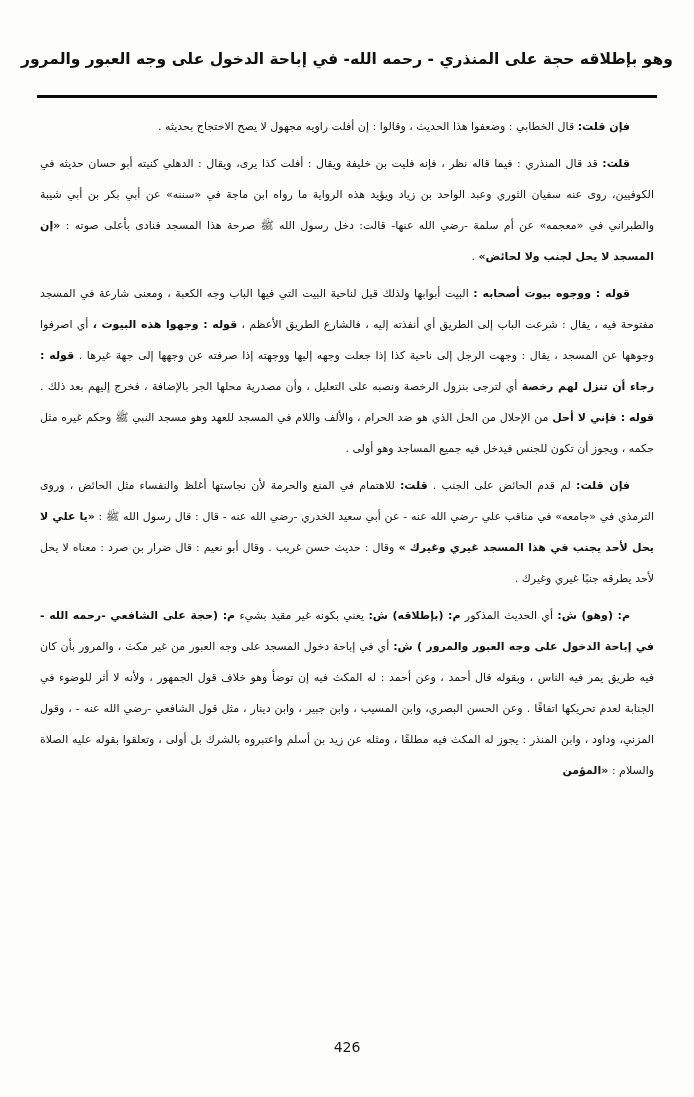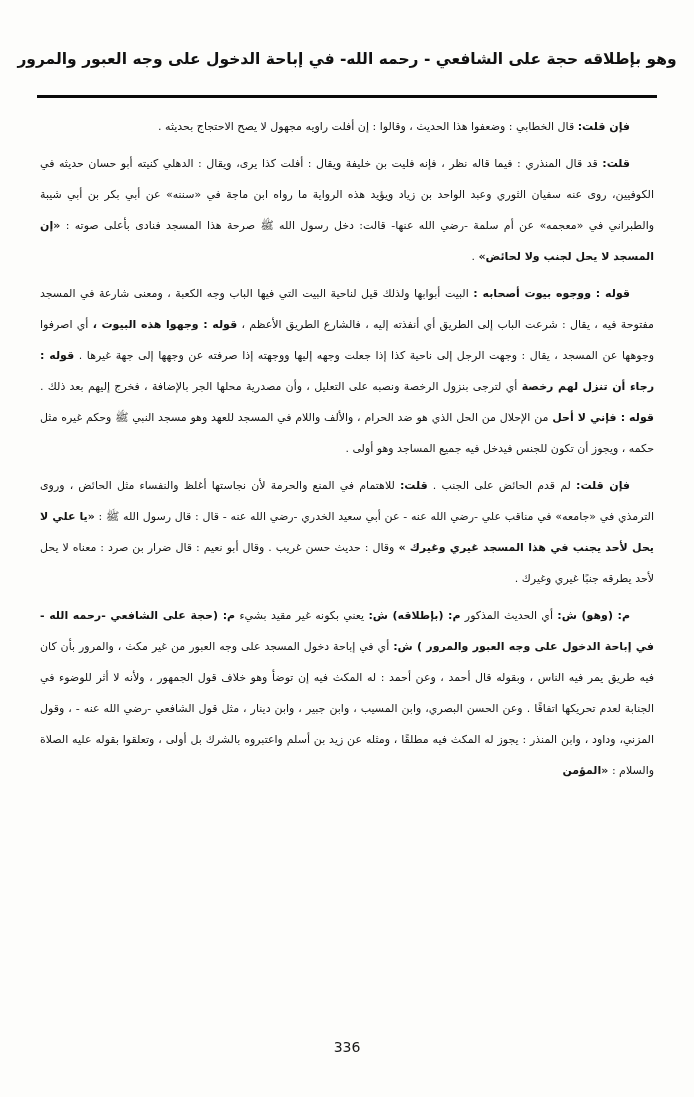--- a/index.html
+++ b/index.html
@@ -53,27 +53,27 @@
     text-align: center;
     font-size: 14px;
     color: #1a1a1a;
   }
 </style>
 </head>
 <body>
 
 <div class="page">
 
-  <div class="running-header">وهو بإطلاقه حجة على الشافعي - رحمه الله- في إباحة الدخول على وجه العبور والمرور</div>
+  <div class="running-header">وهو بإطلاقه حجة على المنذري - رحمه الله- في إباحة الدخول على وجه العبور والمرور</div>
 
   <div class="header-divider"></div>
 
   <div class="body-text">
     <p><span class="b">فإن قلت:</span><span> قال الخطابي : وضعفوا هذا الحديث ، وقالوا : إن أفلت راويه مجهول لا يصح الاحتجاج بحديثه .</span></p>
     <p><span class="b">قلت:</span><span> قد قال المنذري : فيما قاله نظر ، فإنه فليت بن خليفة ويقال : أفلت كذا يرى، ويقال : الدهلي كنيته أبو حسان حديثه في الكوفيين، روى عنه سفيان الثوري وعبد الواحد بن زياد ويؤيد هذه الرواية ما رواه ابن ماجة في «سننه» عن أبي بكر بن أبي شيبة والطبراني في «معجمه» عن أم سلمة -رضي الله عنها- قالت: دخل رسول الله ﷺ صرحة هذا المسجد فنادى بأعلى صوته : </span><span class="b">«إن المسجد لا يحل لجنب ولا لحائض»</span><span> .</span></p>
     <p><span class="b">قوله : ووجوه بيوت أصحابه :</span><span> البيت أبوابها ولذلك قيل لناحية البيت التي فيها الباب وجه الكعبة ، ومعنى شارعة في المسجد مفتوحة فيه ، يقال : شرعت الباب إلى الطريق أي أنفذته إليه ، فالشارع الطريق الأعظم ، </span><span class="b">قوله : وجهوا هذه البيوت ،</span><span> أي اصرفوا وجوهها عن المسجد ، يقال : وجهت الرجل إلى ناحية كذا إذا جعلت وجهه إليها ووجهته إذا صرفته عن وجهها إلى جهة غيرها . </span><span class="b">قوله : رجاء أن تنزل لهم رخصة</span><span> أي لترجى بنزول الرخصة ونصبه على التعليل ، وأن مصدرية محلها الجر بالإضافة ، فخرج إليهم بعد ذلك . </span><span class="b">قوله : فإني لا أحل</span><span> من الإحلال من الحل الذي هو ضد الحرام ، والألف واللام في المسجد للعهد وهو مسجد النبي ﷺ وحكم غيره مثل حكمه ، ويجوز أن تكون للجنس فيدخل فيه جميع المساجد وهو أولى .</span></p>
     <p><span class="b">فإن قلت:</span><span> لم قدم الحائض على الجنب . </span><span class="b">قلت:</span><span> للاهتمام في المنع والحرمة لأن نجاستها أغلظ والنفساء مثل الحائض ، وروى الترمذي في «جامعه» في مناقب علي -رضي الله عنه - عن أبي سعيد الخدري -رضي الله عنه - قال : قال رسول الله ﷺ : </span><span class="b">«يا علي لا يحل لأحد يجنب في هذا المسجد غيري وغيرك »</span><span> وقال : حديث حسن غريب . وقال أبو نعيم : قال ضرار بن صرد : معناه لا يحل لأحد يطرقه جنبًا غيري وغيرك .</span></p>
     <p><span class="b">م: (وهو) ش:</span><span> أي الحديث المذكور </span><span class="b">م: (بإطلاقه) ش:</span><span> يعني بكونه غير مقيد بشيء </span><span class="b">م: (حجة على الشافعي -رحمه الله - في إباحة الدخول على وجه العبور والمرور ) ش:</span><span> أي في إباحة دخول المسجد على وجه العبور من غير مكث ، والمرور بأن كان فيه طريق يمر فيه الناس ، وبقوله قال أحمد ، وعن أحمد : له المكث فيه إن توضأ وهو خلاف قول الجمهور ، ولأنه لا أثر للوضوء في الجنابة لعدم تحريكها اتفاقًا . وعن الحسن البصري، وابن المسيب ، وابن جبير ، وابن دينار ، مثل قول الشافعي -رضي الله عنه - ، وقول المزني، وداود ، وابن المنذر : يجوز له المكث فيه مطلقًا ، ومثله عن زيد بن أسلم واعتبروه بالشرك بل أولى ، وتعلقوا بقوله عليه الصلاة والسلام : </span><span class="b">«المؤمن</span></p>
   </div>
 
-  <div class="page-number">336</div>
+  <div class="page-number">426</div>
 
 </div>
 
 </body></html>

